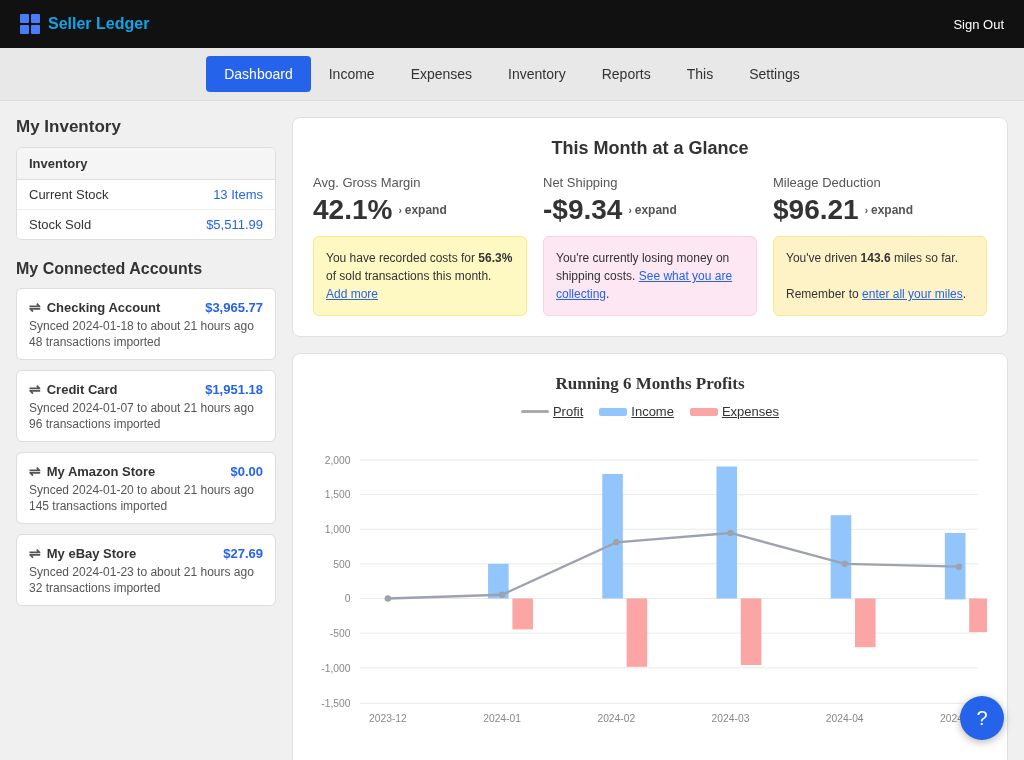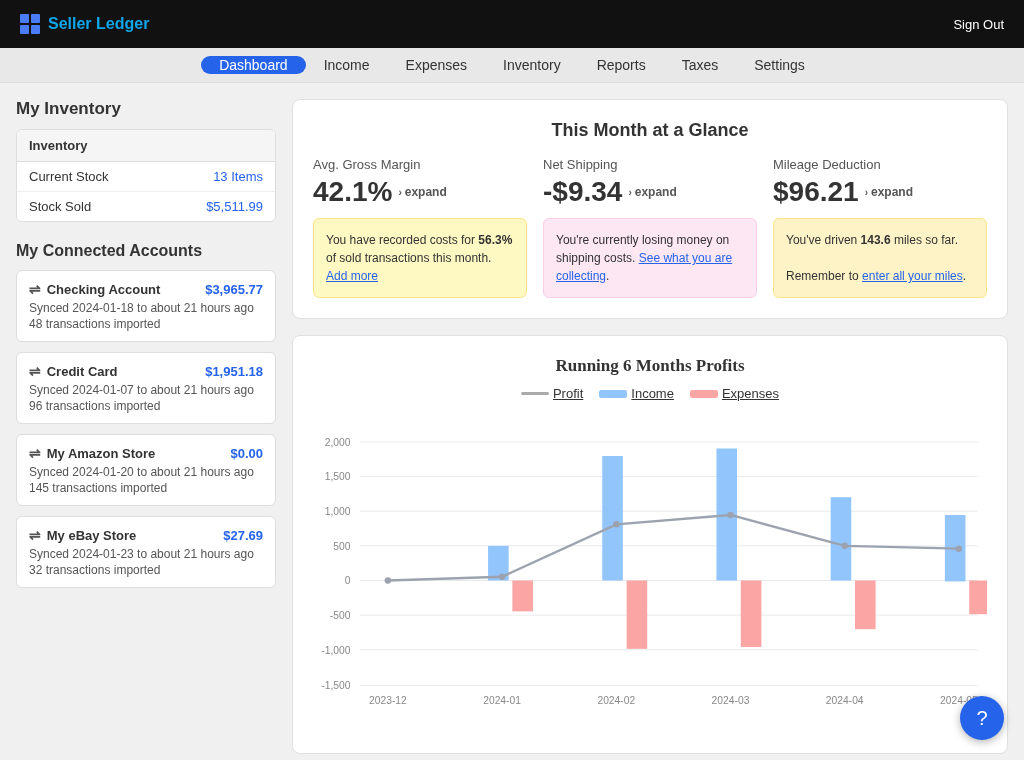--- a/index.html
+++ b/index.html
@@ -7,21 +7,21 @@
 
     
     .top-nav { background: #111; display: flex; align-items: center; padding: 0 20px; height: 48px; }
     .logo { color: #0ea5e9; font-size: 16px; font-weight: 600; display: flex; align-items: center; gap: 8px; margin-right: auto; }
     .logo-icon { width: 20px; height: 20px; display: grid; grid-template-columns: 1fr 1fr; gap: 2px; }
     .logo-icon span { background: #4a7cf8; border-radius: 1px; }
     .sign-out { color: #fff; font-size: 13px; cursor: pointer; }
 
     
     .sec-nav { background: #e8e8e8; display: flex; justify-content: center; gap: 0; padding: 8px 0; border-bottom: 1px solid #ddd; }
-    .sec-nav-item { padding: 1px 18px; border-radius: 12px; cursor: pointer; font-size: 14px; color: #333; }
+    .sec-nav-item { padding: 10px 18px; border-radius: 4px; cursor: pointer; font-size: 14px; color: #333; }
     .sec-nav-item.active { background: #2563eb; color: #fff; }
 
     
     .main { display: flex; gap: 0; padding: 16px; max-width: 1024px; margin: 0 auto; }
     .sidebar { width: 260px; flex-shrink: 0; }
     .content { flex: 1; padding-left: 16px; }
 
     
     .sidebar-section-title { font-size: 17px; font-weight: 700; margin-bottom: 10px; }
     .inventory-table { border: 1px solid #ddd; border-radius: 6px; overflow: hidden; margin-bottom: 20px; background: #fff; }
@@ -82,21 +82,21 @@
   </div>
   <span class="sign-out">Sign Out</span>
 </nav>
 
 <div class="sec-nav">
   <div class="sec-nav-item active">Dashboard</div>
   <div class="sec-nav-item">Income</div>
   <div class="sec-nav-item">Expenses</div>
   <div class="sec-nav-item">Inventory</div>
   <div class="sec-nav-item">Reports</div>
-  <div class="sec-nav-item">Taxes</div>
+  <div class="sec-nav-item">This</div>
   <div class="sec-nav-item">Settings</div>
 </div>
 
 <div class="main">
 
   <div class="sidebar">
     <div class="sidebar-section-title">My Inventory</div>
     <div class="inventory-table">
       <div class="inv-header">Inventory</div>
       <div class="inv-row">

